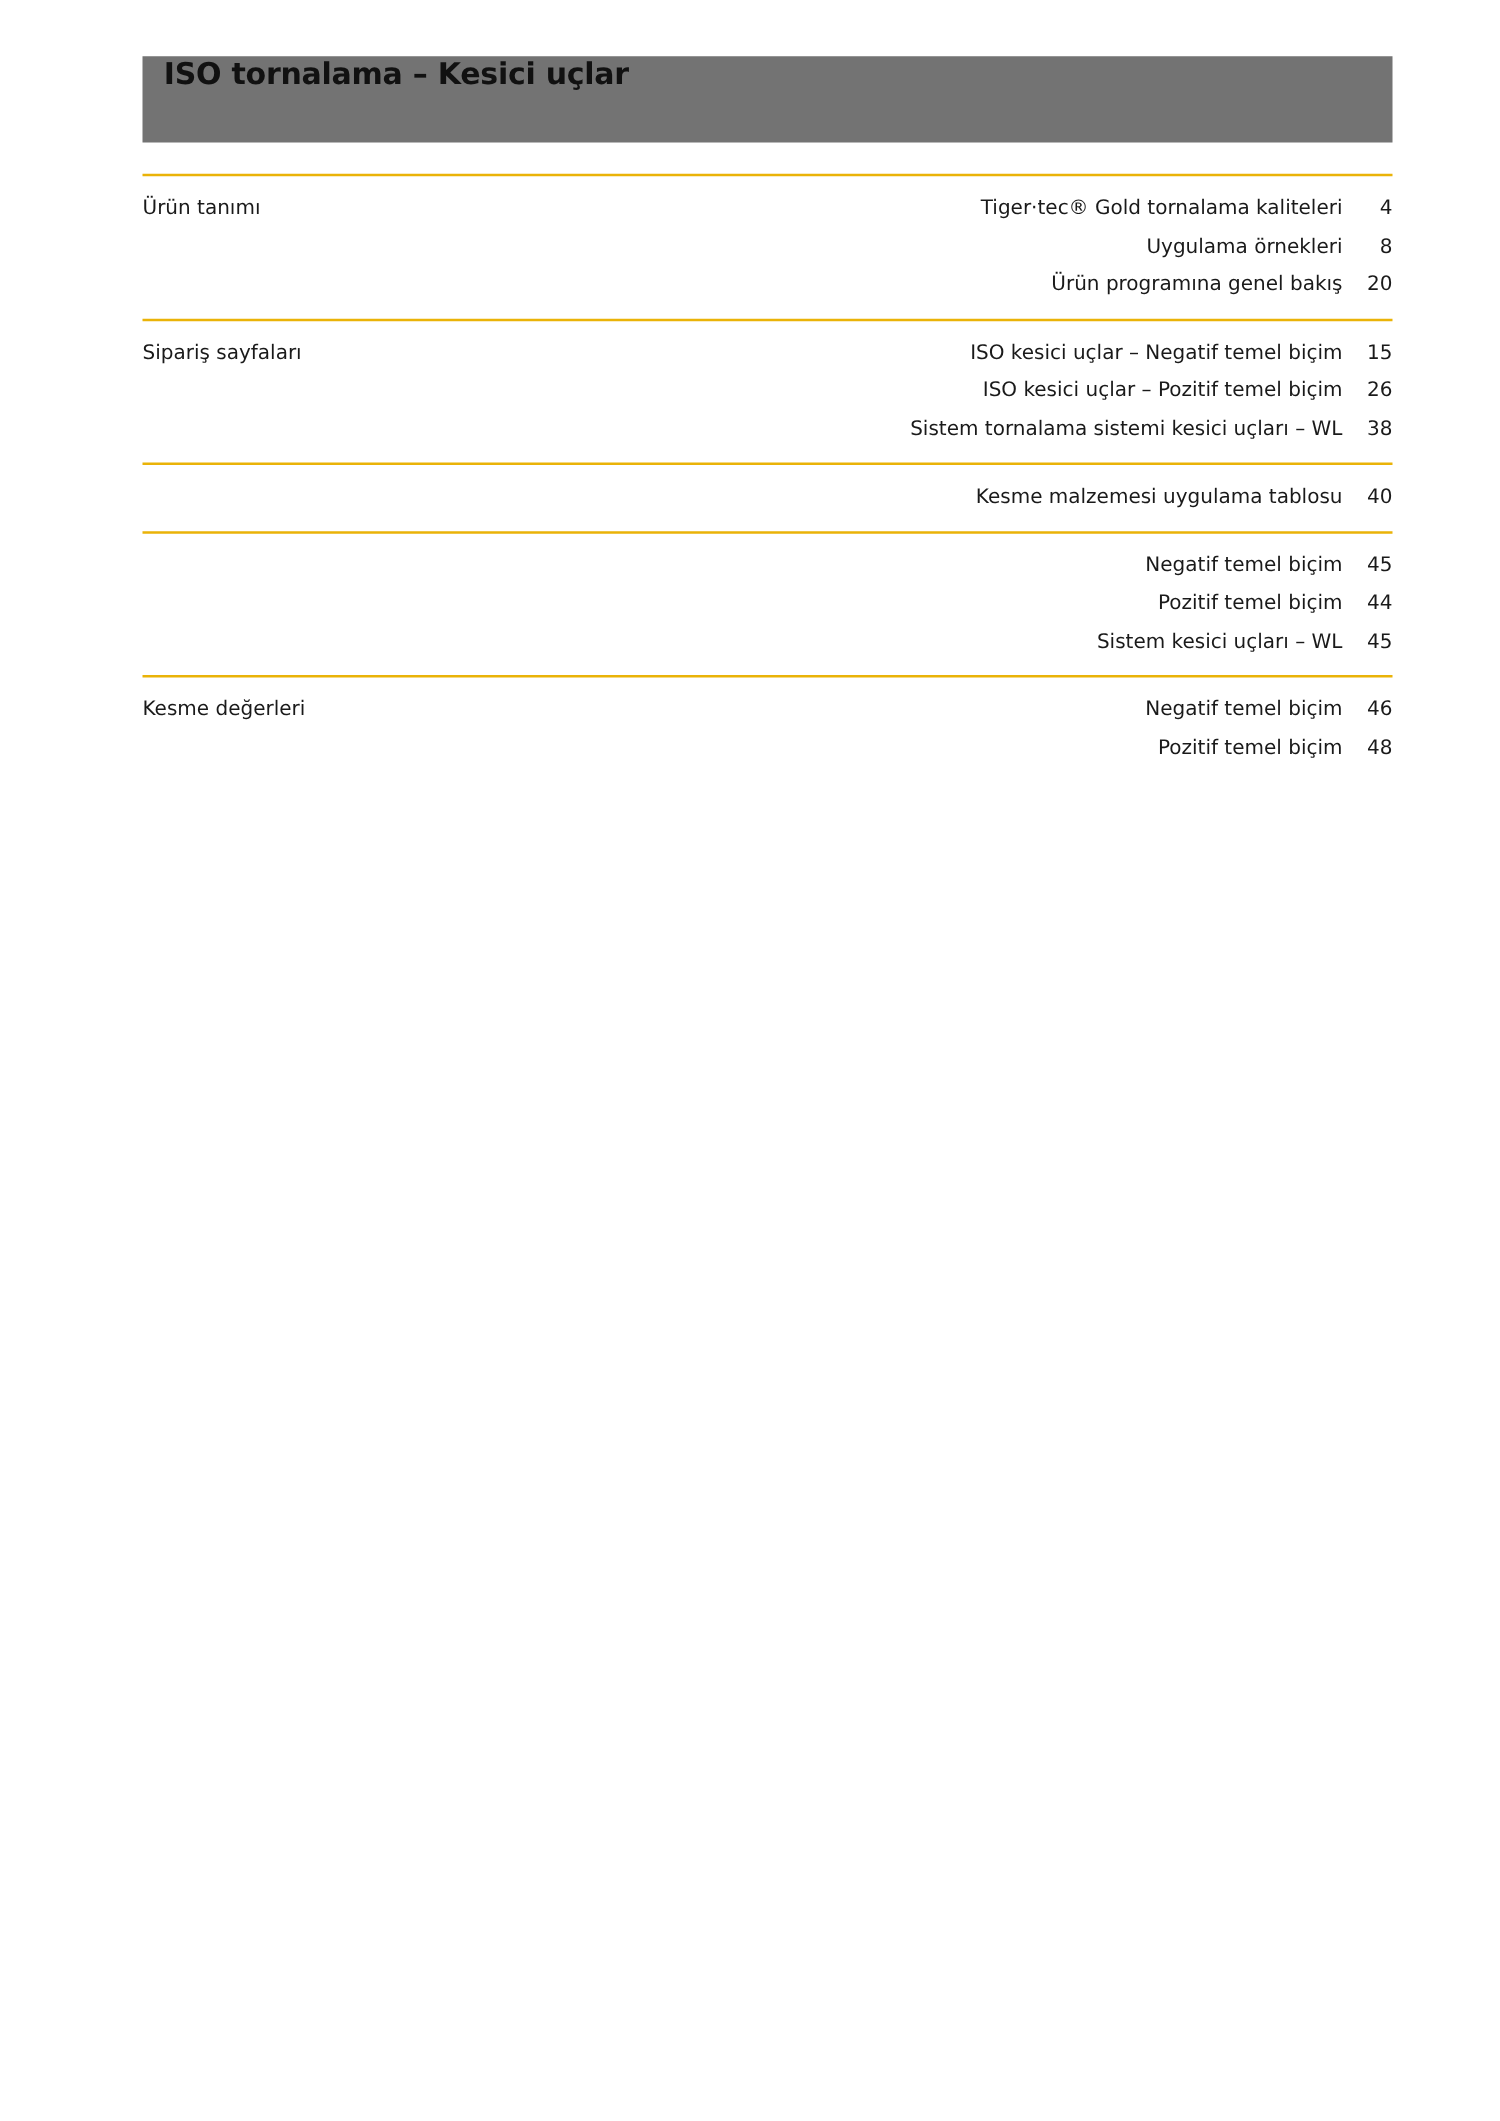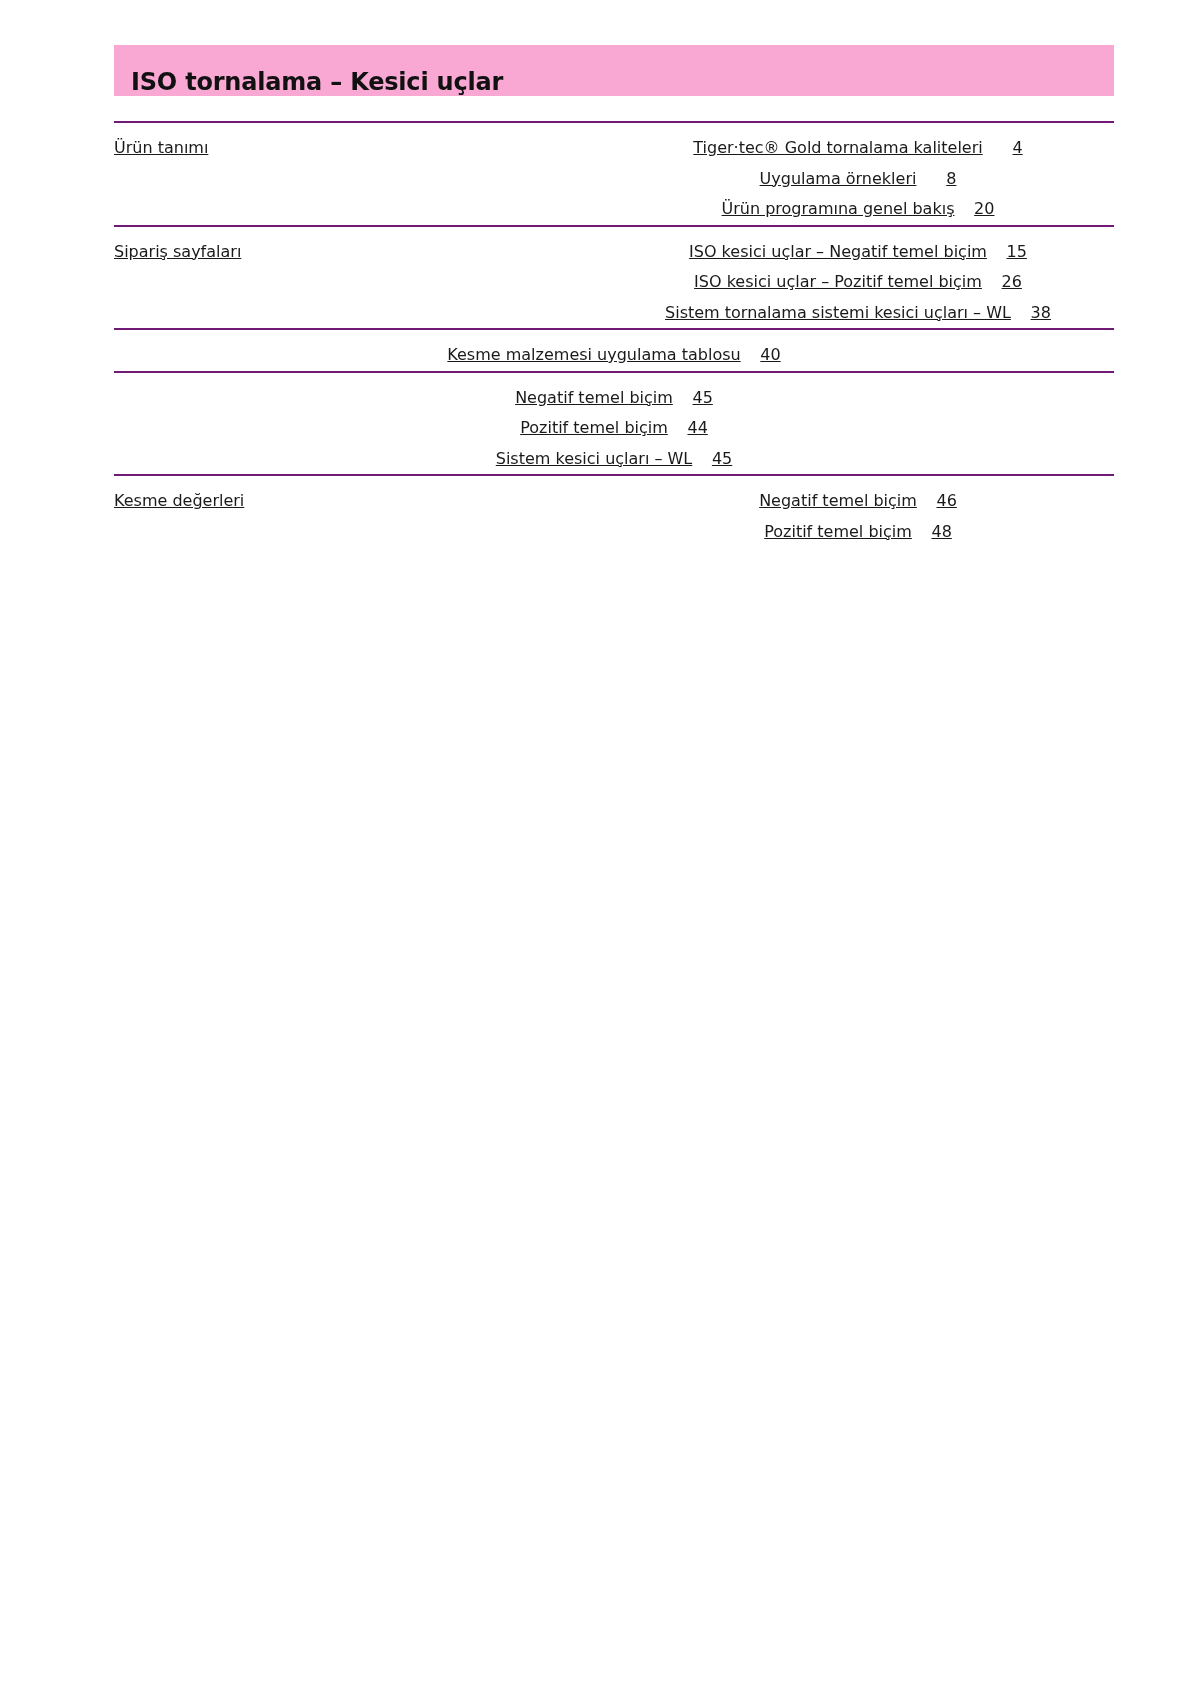--- a/index.html
+++ b/index.html
@@ -15,55 +15,55 @@
       color: #1a1a1a;
       overflow: hidden;
     }
     .page {
       position: absolute;
       left: 114px;
       top: 45px;
       width: 1000px;
     }
     .title-band {
-      background: #f9a8d4;
-      height: 51px;
+      background: #737373;
+      height: 69px;
       display: flex;
-      align-items: flex-end;
+      align-items: flex-start;
       padding-left: 17px;
       box-sizing: border-box;
     }
     .title-band h1 {
       margin: 0;
       font-size: 24px;
       font-weight: bold;
       color: #111111;
       letter-spacing: -0.2px;
     }
     .toc {
       margin-top: 25px;
     }
     .toc-section {
-      border-top: 2px solid #701a75;
+      border-top: 2px solid #eab308;
       display: flex;
       padding-top: 10px;
-      text-decoration: underline;
+      padding-bottom: 12px;
     }
     .toc-section-title {
       width: 488px;
       font-size: 16px;
       line-height: 30px;
       color: #1a1a1a;
     }
     .toc-entries {
       flex: 1;
     }
     .toc-entry {
       display: flex;
-      justify-content: center;
+      justify-content: flex-end;
       font-size: 16px;
       line-height: 30.5px;
       color: #1a1a1a;
     }
     .toc-entry .page-num {
       text-align: right;
       min-width: 40px;
     }
   </style>
 </head>

